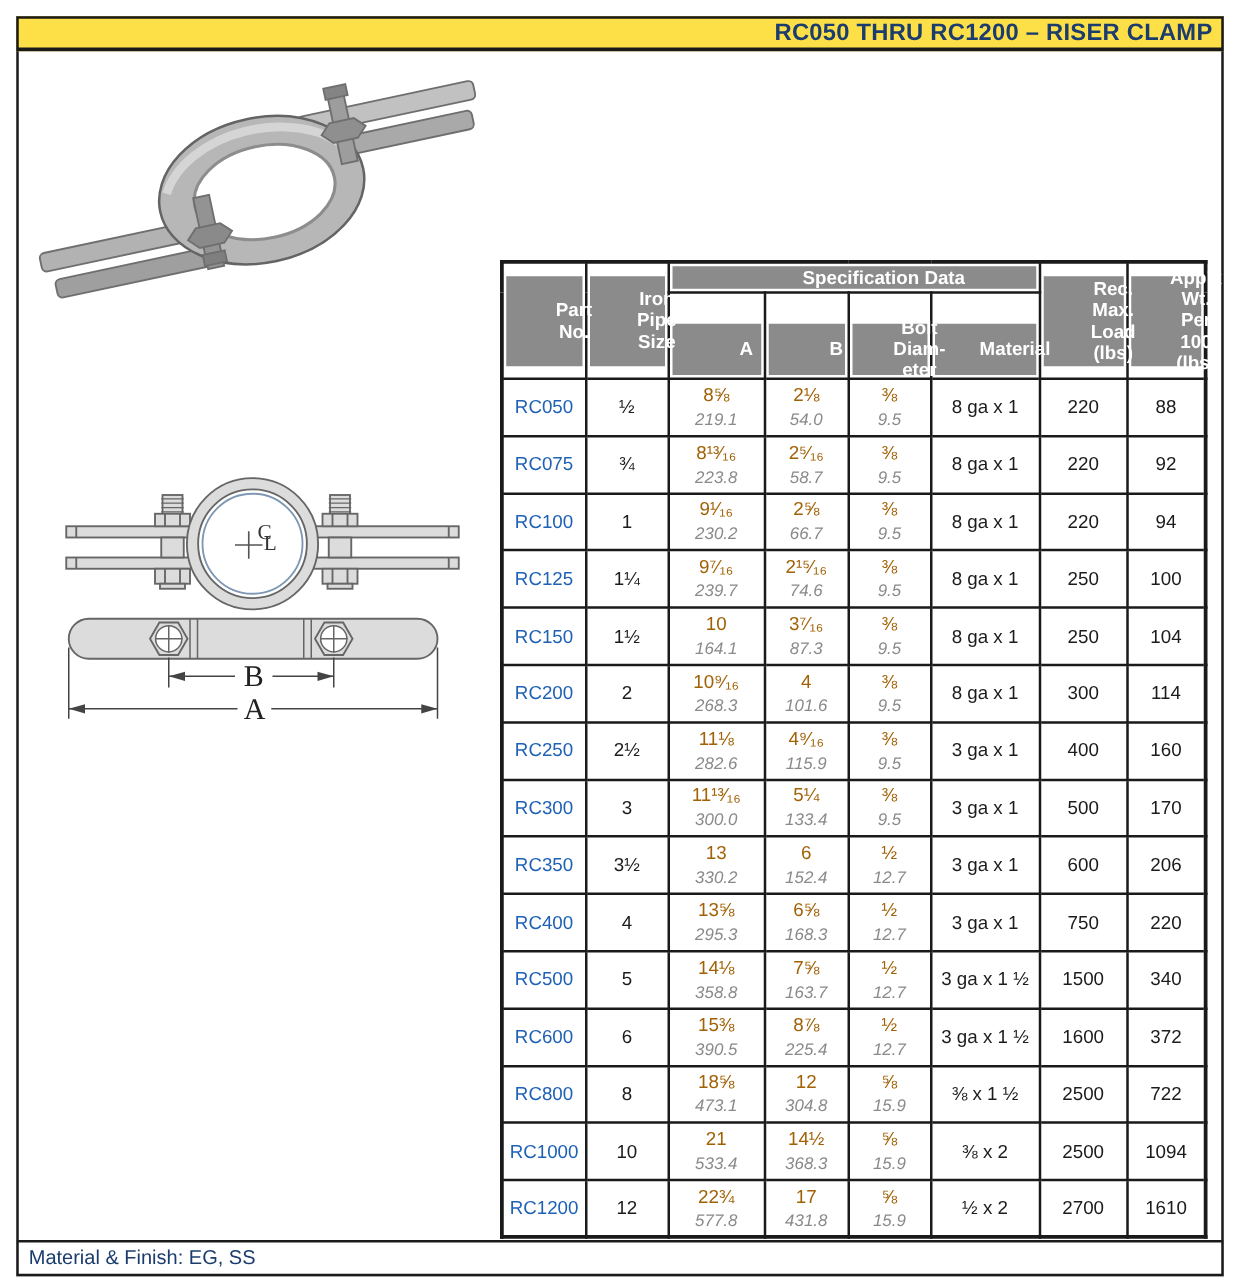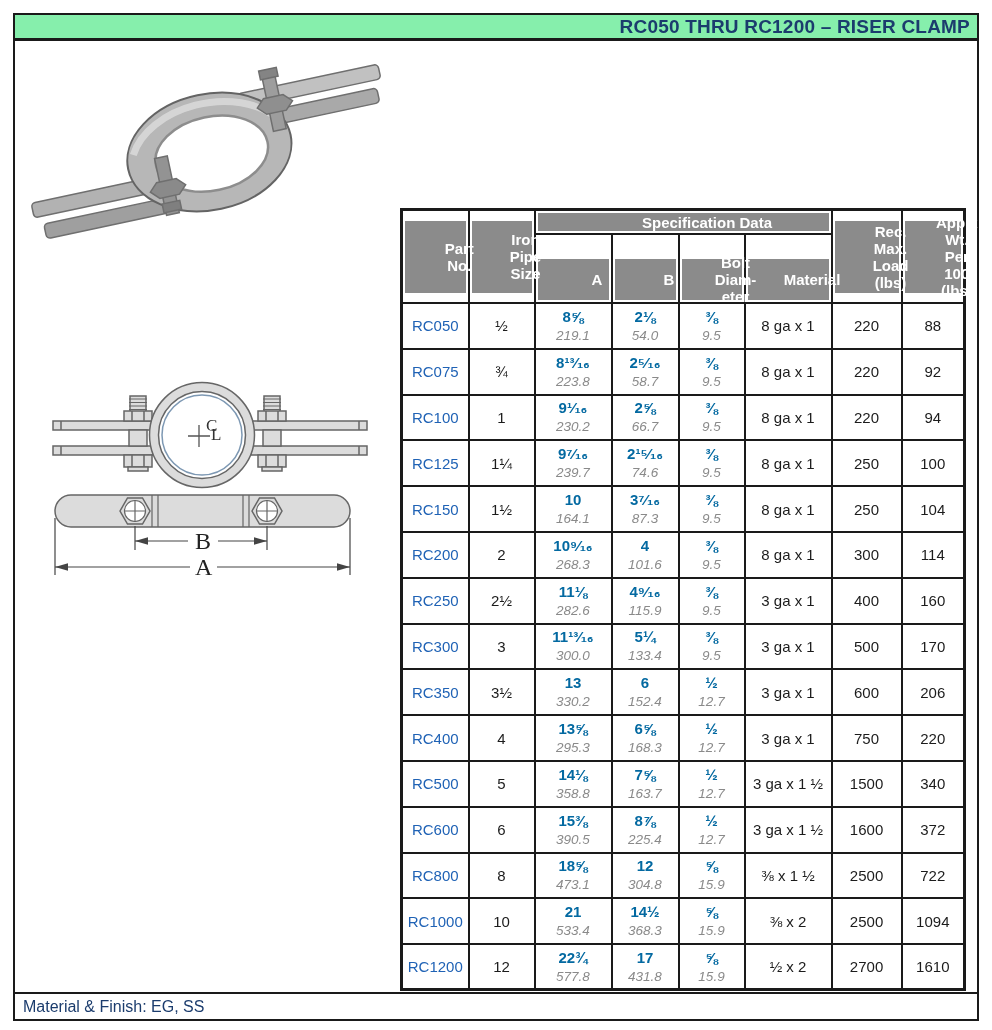--- a/index.html
+++ b/index.html
@@ -8,21 +8,21 @@
     font-family:"Liberation Sans","DejaVu Sans",sans-serif;
     -webkit-font-smoothing:antialiased;
   }
   .frame{
     position:absolute;left:13px;top:13px;width:966px;height:1008px;
     border:2px solid #1a1a1a;box-sizing:border-box;background:#fff;
   }
   .titlebar{
     position:absolute;left:13px;top:13px;width:966px;height:28px;
     border:2px solid #1a1a1a;border-bottom-width:3px;box-sizing:border-box;
-    background:#86efac;z-index:5;display:flex;align-items:center;justify-content:flex-end;
+    background:#fde047;z-index:5;display:flex;align-items:center;justify-content:flex-end;
     padding-right:7px;
   }
   .titlebar .t{
     color:#1b3c6d;font-weight:bold;font-size:19px;letter-spacing:0.2px;
   }
   .footerbar{
     position:absolute;left:13px;top:992px;width:966px;height:29px;
     border:2px solid #1a1a1a;box-sizing:border-box;background:#fff;z-index:5;
     display:flex;align-items:center;padding-left:8px;
   }
@@ -43,21 +43,21 @@
   .hd{
     background:#8b8b8b;color:#fff;font-weight:bold;font-size:15px;line-height:17px;
     display:flex;align-items:center;justify-content:center;white-space:pre-line;
     width:100%;box-sizing:border-box;padding-left:48px;
   }
   .hd.tall{height:72px;}
   .hd.short{height:18px;}
   .hd.mid{height:41px;margin-top:22px;}
   .spec-table tbody tr{height:45.8px;margin-top:11px;}
   .pn{color:#1f62b5;}
-  td .in{line-height:19px;color:#0369a1;font-weight:bold;}
+  td .in{line-height:19px;color:#a16207;}
   td .mm{line-height:19px;color:#8a8a8a;font-style:italic;font-size:13.5px;}
 
   .photo,.diagram{position:absolute;z-index:3;}
   .photo{left:25px;top:55px;}
   .diagram{left:30px;top:378px;}
   .serifTxt{font-family:"Liberation Serif","DejaVu Serif",serif;}
 </style>
 </head>
 <body>
 

